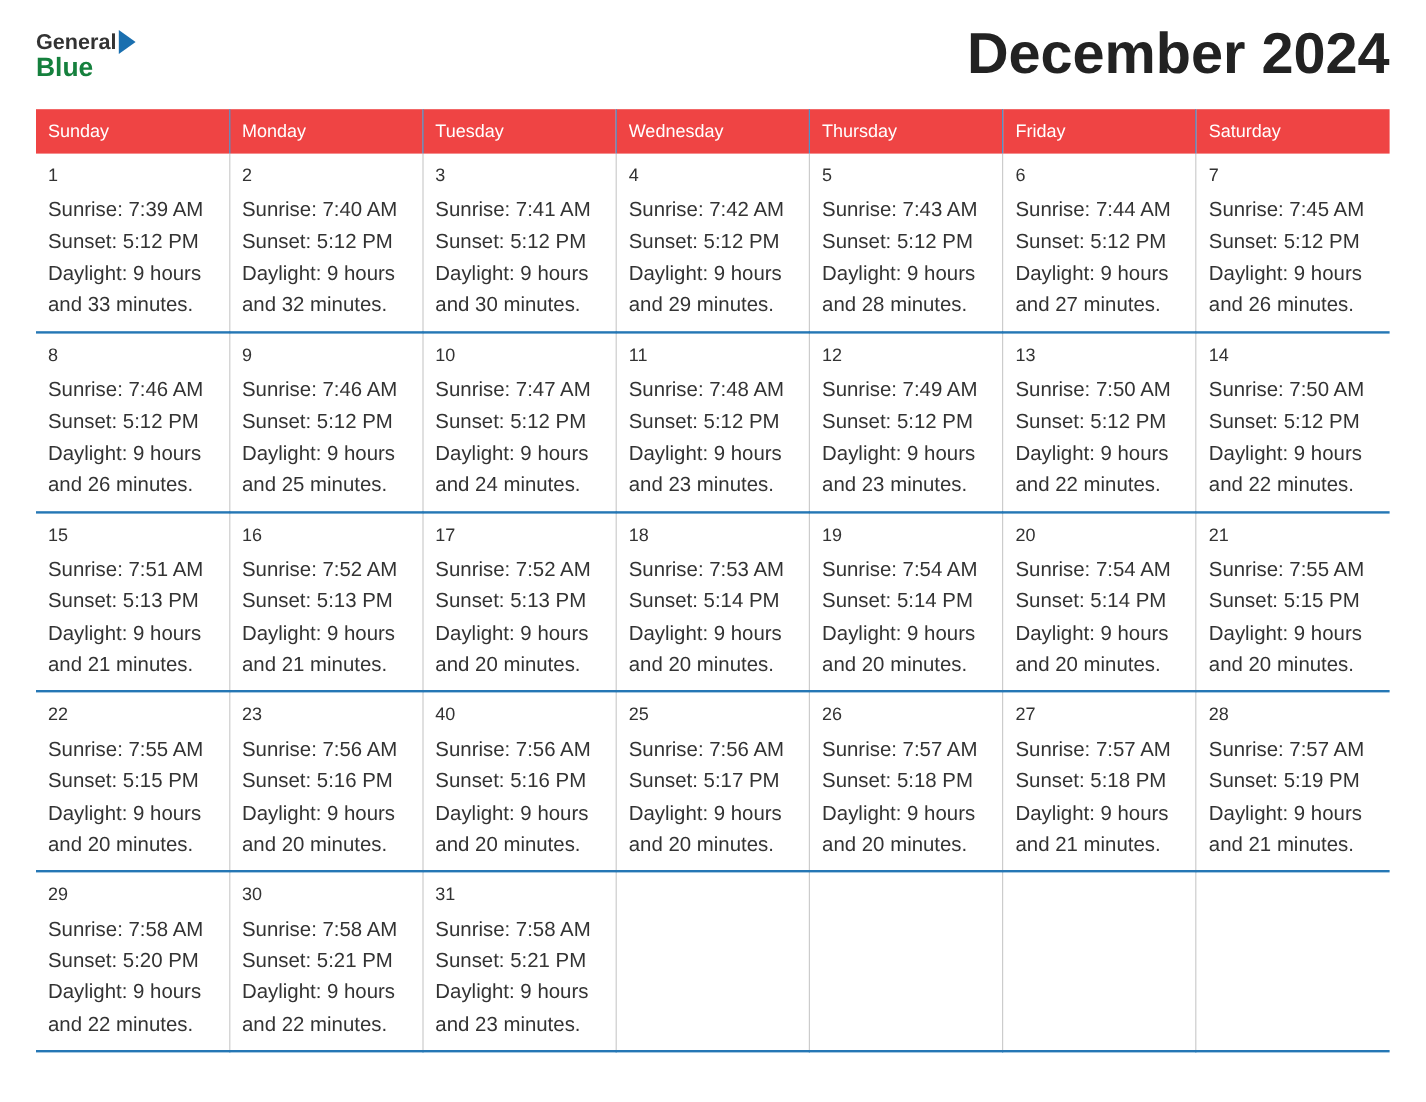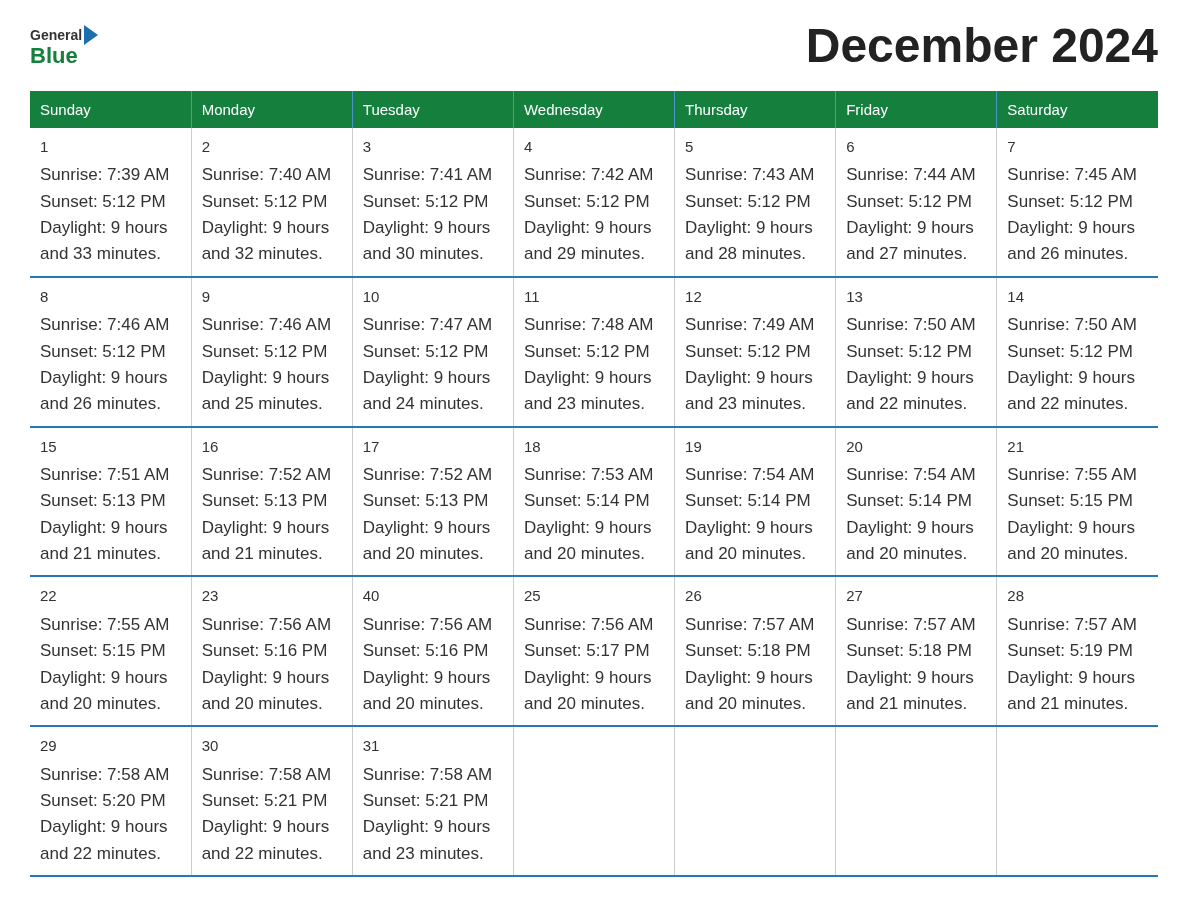--- a/index.html
+++ b/index.html
@@ -16,21 +16,21 @@
       align-items: flex-start;
       margin-bottom: 18px;
     }
     .logo {
       display: flex;
       flex-direction: column;
       align-items: flex-start;
       padding-top: 5px;
     }
     .logo-text-general {
-      font-size: 14px;
+      font-size: 18px;
       font-weight: bold;
       color: #333;
       line-height: 1;
     }
     .logo-text-blue {
       font-size: 22px;
       font-weight: bold;
       color: #15803d;
       line-height: 1;
     }
@@ -61,21 +61,21 @@
       font-size: 22px;
       font-weight: normal;
       color: #555;
     }
     table {
       width: 100%;
       border-collapse: collapse;
       font-size: 13px;
     }
     thead tr {
-      background-color: #15803d;
+      background-color: #ef4444;
       color: #fff;
     }
     thead th {
       padding: 10px 10px;
       text-align: left;
       font-size: 15px;
       font-weight: normal;
       border-right: 1px solid #4a94cc;
     }
     thead th:last-child {

